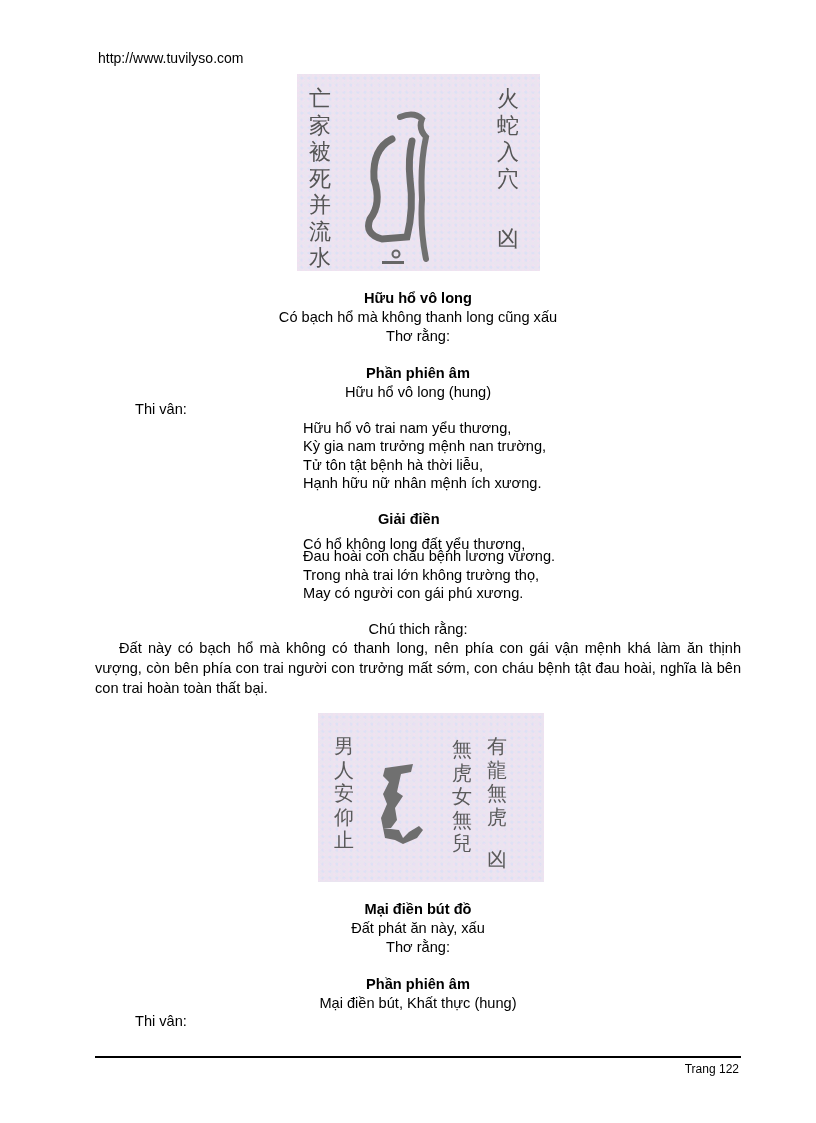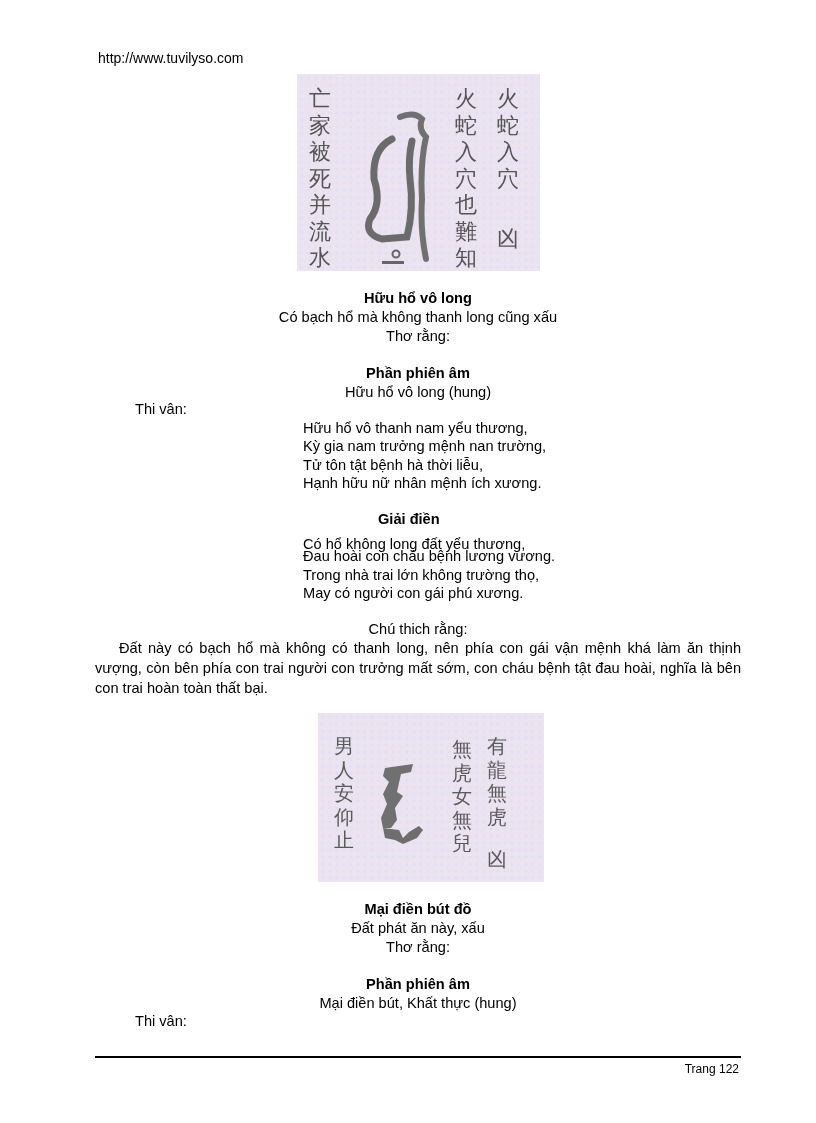--- a/index.html
+++ b/index.html
@@ -34,40 +34,39 @@
   .footer-rule { position: absolute; left: 95px; top: 1056px; width: 646px; height: 2px; background: #000; }
   .page-num { position: absolute; right: 77px; top: 1062px; font-size: 12px; }
 </style>
 </head>
 <body>
 
 <div class="line url">http://www.tuvilyso.com</div>
 
 <div class="figure fig1" style="left:297px; top:74px; width:243px; height:197px;">
   <div class="vcol" style="left:8px; top:12px;">亡家被死并流水</div>
-  <div class="vcol" style="left:154px; top:12px;">火蛇入穴也難知</div>
   <div class="vcol" style="left:196px; top:12px;">火蛇入穴</div>
   <div class="vcol" style="left:196px; top:152px;">凶</div>
   <svg class="abs" style="left:55px; top:35px;" width="90" height="155" viewBox="0 0 90 155">
     <path d="M40 30 Q 20 40 22 70 Q 30 95 18 110 Q 12 125 30 130 L 55 128 Q 62 100 58 70 Q 56 50 60 32" fill="none" stroke="#6b6b6b" stroke-width="7" stroke-linecap="round"></path>
     <path d="M48 8 Q 62 2 70 10 Q 66 20 74 28 Q 68 55 70 90 Q 68 120 74 150" fill="none" stroke="#707070" stroke-width="6" stroke-linecap="round"></path>
     <circle cx="44" cy="145" r="3.5" fill="none" stroke="#666" stroke-width="2"></circle>
     <rect x="30" y="152" width="22" height="5" fill="#666"></rect>
   </svg>
 </div>
 
 <div class="line center bold" style="top:290px;">Hữu hổ vô long</div>
 <div class="line center" style="top:309px;">Có bạch hổ mà không thanh long cũng xấu</div>
 <div class="line center" style="top:328px;">Thơ rằng:</div>
 
 <div class="line center bold" style="top:365px;">Phần phiên âm</div>
 <div class="line center" style="top:384px;">Hữu hổ vô long (hung)</div>
 <div class="line" style="left:135px; top:401px;">Thi vân:</div>
 
-<div class="line" style="left:303px; top:420px;">Hữu hổ vô thanh nam yểu thương,</div>
+<div class="line" style="left:303px; top:420px;">Hữu hổ vô trai nam yểu thương,</div>
 <div class="line" style="left:303px; top:438px;">Kỳ gia nam trưởng mệnh nan trường,</div>
 <div class="line" style="left:303px; top:457px;">Tử tôn tật bệnh hà thời liễu,</div>
 <div class="line" style="left:303px; top:475px;">Hạnh hữu nữ nhân mệnh ích xương.</div>
 
 <div class="line bold" style="left:378px; top:511px;">Giải điền</div>
 <div class="line" style="left:303px; top:536px;">Có hổ không long đất yểu thương,</div>
 <div class="line" style="left:303px; top:548px;">Đau hoài con cháu bệnh lương vương.</div>
 <div class="line" style="left:303px; top:567px;">Trong nhà trai lớn không trường thọ,</div>
 <div class="line" style="left:303px; top:585px;">May có người con gái phú xương.</div>
 

